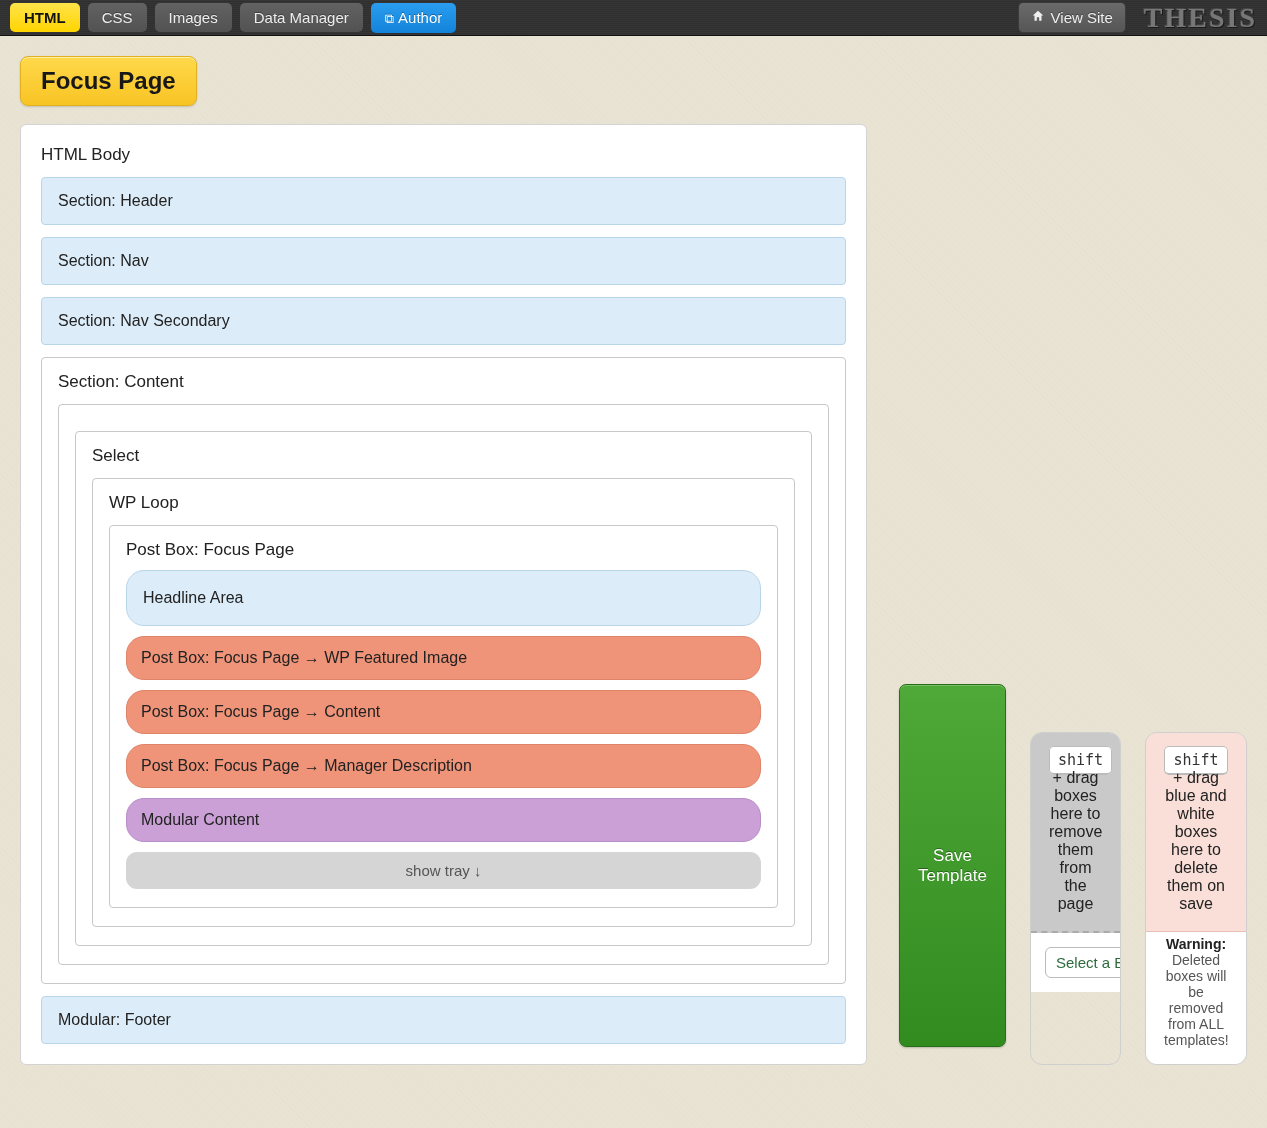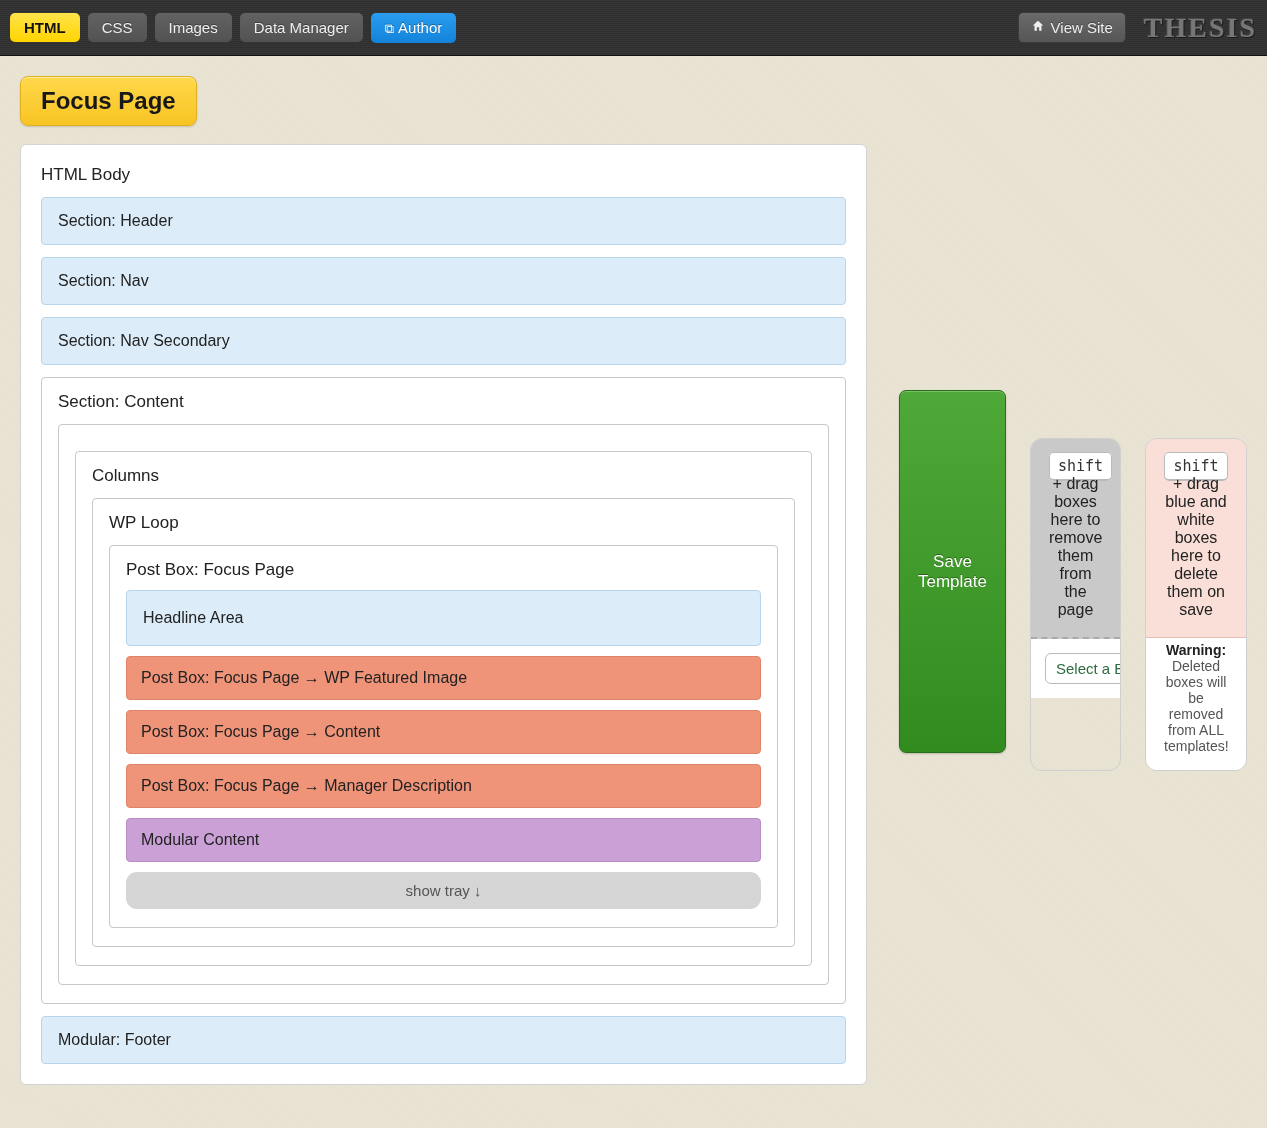--- a/index.html
+++ b/index.html
@@ -7,21 +7,21 @@
   font-family: -apple-system, BlinkMacSystemFont, "Segoe UI", Helvetica, Arial, sans-serif;
   background: #e8e3d3;
   background-image:
     repeating-linear-gradient(45deg, rgba(0,0,0,0.008) 0, rgba(0,0,0,0.008) 1px, transparent 1px, transparent 4px);
   color: #222;
   width: 1267px;
 }
 .topbar {
   background: #2f2f2f;
   background-image: repeating-linear-gradient(0deg, rgba(255,255,255,0.03) 0, rgba(255,255,255,0.03) 1px, transparent 1px, transparent 2px);
-  height: 56px;
+  height: 36px;
   display: flex;
   align-items: center;
   padding: 0 10px;
   border-bottom: 1px solid #111;
 }
 .topbar-left { display: flex; gap: 8px; align-items: center; }
 .topbar-right { margin-left: auto; display: flex; align-items: center; gap: 18px; }
 .tab-btn {
   background: #555;
   background: linear-gradient(#626262,#525252);
@@ -58,21 +58,21 @@
   text-shadow: 0 -1px 0 rgba(0,0,0,0.35);
 }
 .logo {
   font-family: Georgia, "Times New Roman", serif;
   font-weight: 900;
   font-size: 28px;
   letter-spacing: 2px;
   color: #777;
   text-shadow: 1px 1px 0 #1a1a1a, -1px -1px 0 #4a4a4a;
 }
-.page-wrap { padding: 20px; display: flex; gap: 32px; align-items: center; }
+.page-wrap { padding: 20px; display: flex; gap: 32px; align-items: flex-end; }
 .left-col { flex: 1; }
 .right-col { width: 348px; display:flex; flex-direction:row; gap:24px; padding-top:48px;}
 .header-row { display:flex; justify-content:space-between; align-items:center; margin-bottom:18px; }
 .page-title-chip {
   background: linear-gradient(#ffd84a,#f8c424);
   border: 1px solid #e0b020;
   border-radius: 8px;
   padding: 10px 20px;
   font-size: 24px;
   font-weight: 800;
@@ -105,21 +105,21 @@
 }
 .box.blue { background: #dcedf9; border-color:#b9d5ea;}
 .box.white { background: #fff; }
 .box.salmon { background: #ef9479; border-color:#de8468;}
 .box.purple { background: #caa0d6; border-color:#b98ec7;}
 .box-label { font-size: 16px; color: #222; }
 .nested { padding: 14px 16px 18px; }
 .outer-label { font-size: 17px; color:#222; margin-bottom: 4px;}
 .body-root > .outer-label { margin-bottom: 0; }
 .body-root > .box:first-of-type { margin-top: 12px; }
-.tight .box { margin-top: 10px; padding: 12px 14px;}
+.tight .box { margin-top: 10px; padding: 12px 14px; border-radius: 18px;}
 .tray {
   background: #d5d5d5;
   text-align:center;
   padding: 10px;
   font-size: 15px;
   color:#555;
   margin-top:10px;
   border-radius:11px;
   cursor:pointer;
 }
@@ -228,21 +228,21 @@
       <div class="box blue">
         <div class="box-label">Section: Nav Secondary</div>
       </div>
 
       <div class="box white nested">
         <div class="outer-label">Section: Content</div>
 
         <div class="box white nested">
 
           <div class="box white nested">
-            <div class="outer-label">Columns</div>
+            <div class="outer-label">Select</div>
 
             <div class="box white nested">
               <div class="outer-label">WP Loop</div>
 
               <div class="box white nested tight">
                 <div class="outer-label">Post Box: Focus Page</div>
 
                 <div class="box blue" style="padding:18px 16px;">
                   <div class="box-label">Headline Area</div>
                 </div>

